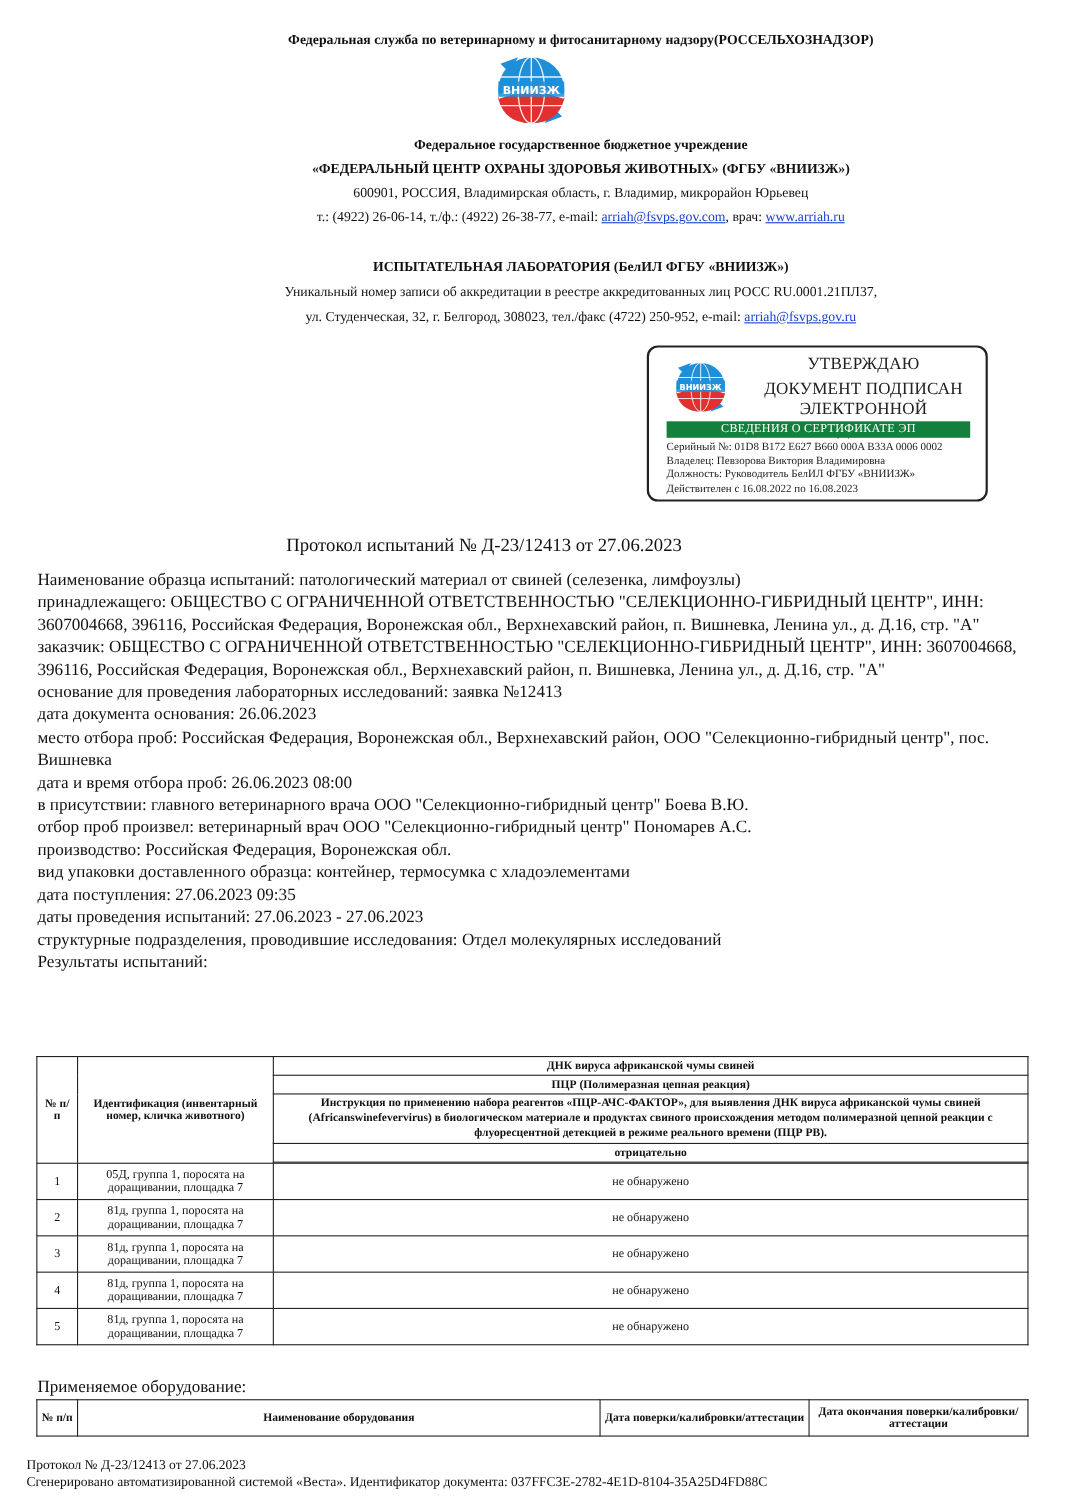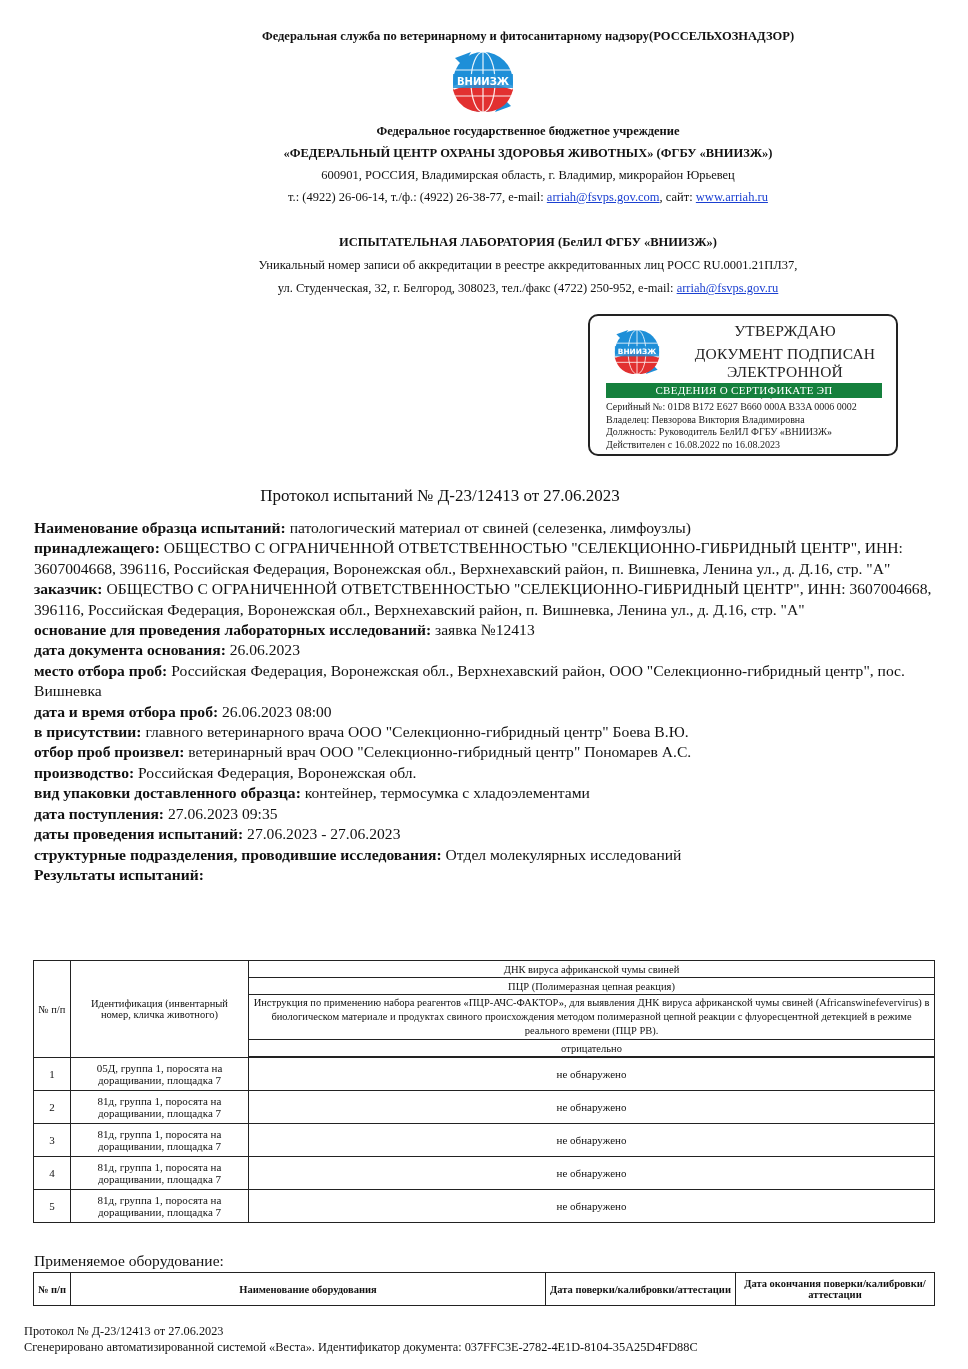--- a/index.html
+++ b/index.html
@@ -22,26 +22,26 @@
   .stamp .s-bar { position: absolute; left: 16px; right: 14px; top: 67px; height: 15px;
                   background: #15803d; color: #fff; font-size: 11px; text-align: center; line-height: 15px;
                   letter-spacing: 0.3px; }
   .stamp .s-lines { position: absolute; left: 16px; top: 85px; font-size: 10px; line-height: 12.5px; color: #222; white-space: nowrap; }
 
   .title { position: absolute; left: 0; width: 880px; top: 486px; text-align: center;
            font-weight: normal; font-size: 17px; }
 
   .info { position: absolute; left: 34px; top: 518px; width: 900px; font-size: 15.6px; line-height: 20.4px; }
   .info p { margin: 0; }
-  .info b { font-weight: bold; }
+  .info b { font-weight: normal; }
 
   table.res { position: absolute; left: 33px; top: 960px; width: 902px; border-collapse: collapse;
               font-size: 10.5px; table-layout: fixed; }
   table.res td { border: 1px solid #222; text-align: center; vertical-align: middle; padding: 0 4px; }
-  table.res .h { font-weight: normal; }
+  table.res .h { font-weight: bold; }
   table.res tr.r td { height: 32px; font-size: 11px; }
   table.res tr.hrow td { height: 16px; }
 
   .equip-label { position: absolute; left: 34px; top: 1252px; font-size: 15.5px; }
   table.eq { position: absolute; left: 33px; top: 1272px; width: 902px; border-collapse: collapse;
              font-size: 10.5px; table-layout: fixed; }
   table.eq td { border: 1px solid #222; border-width: 1.5px; text-align: center; font-weight: bold; height: 32px; padding: 0 2px; }
 
   .footer { position: absolute; left: 24px; top: 1323px; font-size: 12.3px; line-height: 16px; }
 </style>
@@ -65,21 +65,21 @@
     </g>
     <rect x="12" y="30" width="60" height="14" fill="#1e8fd8" opacity="0.85"></rect>
     <text x="42" y="41" text-anchor="middle" font-family="DejaVu Sans, sans-serif" font-weight="bold" font-size="10" fill="#fff">ВНИИЗЖ</text>
   </svg>
 </div>
 
 <div class="center hdr-bold" style="top:124px;">Федеральное государственное бюджетное учреждение</div>
 <div class="center hdr-bold" style="top:146px;">«ФЕДЕРАЛЬНЫЙ ЦЕНТР ОХРАНЫ ЗДОРОВЬЯ ЖИВОТНЫХ» (ФГБУ «ВНИИЗЖ»)</div>
 <div class="center hdr-reg" style="top:168px;">600901, РОССИЯ, Владимирская область, г. Владимир, микрорайон Юрьевец</div>
 <div class="center hdr-reg" style="top:190px;">
-  <span>т.: (4922) 26-06-14, т./ф.: (4922) 26-38-77, e-mail: </span><a class="link">arriah@fsvps.gov.com</a><span>, сайт: </span><a class="link">www.arriah.ru</a>
+  <span>т.: (4922) 26-06-14, т./ф.: (4922) 26-38-77, e-mail: </span><a class="link">arriah@fsvps.gov.com</a><span>, врач: </span><a class="link">www.arriah.ru</a>
 </div>
 
 <div class="center hdr-bold" style="top:235px;">ИСПЫТАТЕЛЬНАЯ ЛАБОРАТОРИЯ (БелИЛ ФГБУ «ВНИИЗЖ»)</div>
 <div class="center hdr-reg" style="top:258px;">Уникальный номер записи об аккредитации в реестре аккредитованных лиц РОСС RU.0001.21ПЛ37,</div>
 <div class="center hdr-reg" style="top:281px;">
   <span>ул. Студенческая, 32, г. Белгород, 308023, тел./факс (4722) 250-952, e-mail: </span><a class="link">arriah@fsvps.gov.ru</a>
 </div>
 
 <div class="stamp">
   <div class="logo" style="left:14px; top:8px;">

